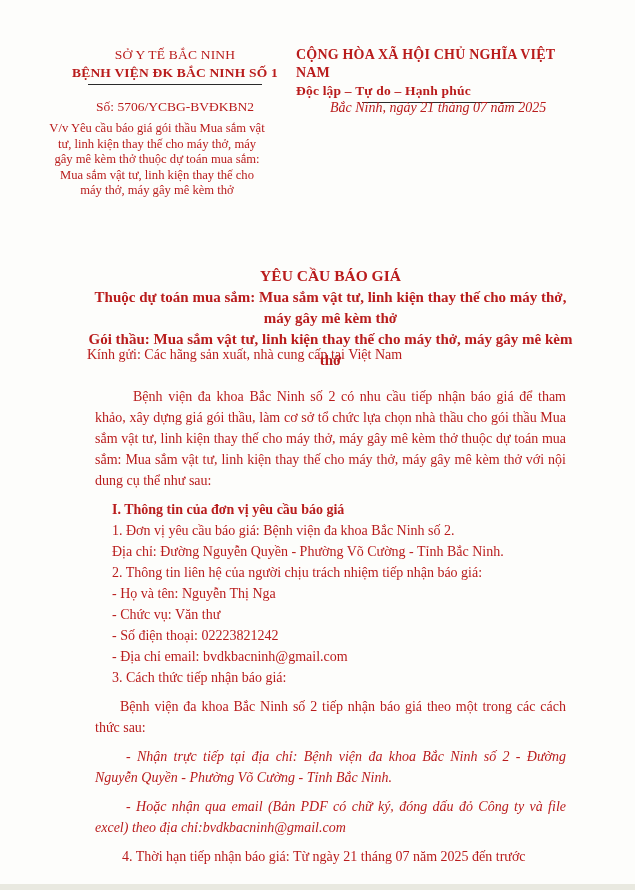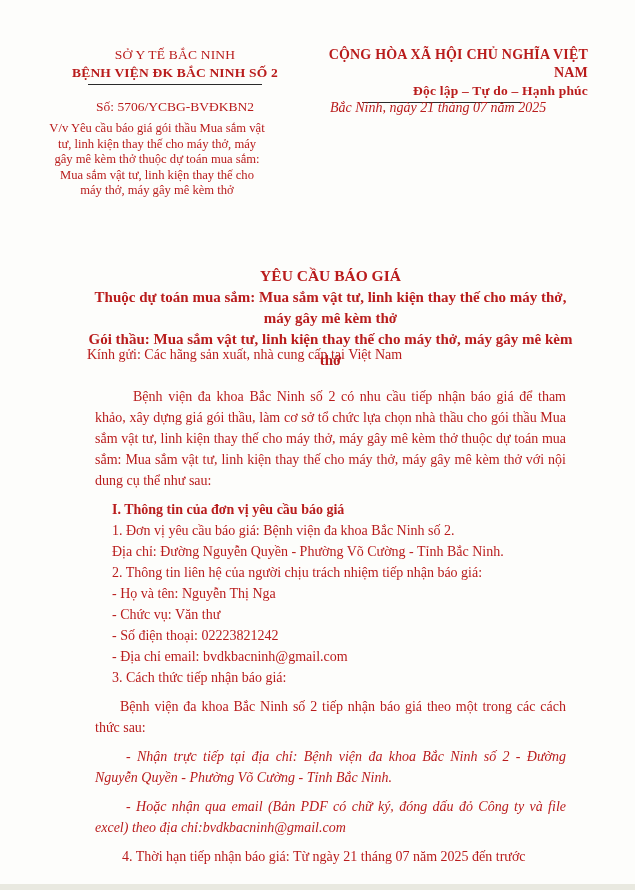--- a/index.html
+++ b/index.html
@@ -10,21 +10,21 @@
     background:#fdfdfb;
     overflow:hidden;
     font-family:"Liberation Serif", serif;
     color:#b91c1c;
     -webkit-font-smoothing:antialiased;
   }
   .abs { position:absolute; }
 
   
   .hdr-left  { left:60px;  top:46px; width:230px; text-align:center; }
-  .hdr-right { left:296px; top:46px; width:292px; text-align:right; }
+  .hdr-right { left:296px; top:46px; width:292px; text-align:left; }
   .hdr-line1 { font-size:13.5px; line-height:18px; letter-spacing:.2px; }
   .hdr-line2 { font-size:13.5px; line-height:18px; font-weight:bold; letter-spacing:.2px; }
   .hdr-right .hdr-line1 { font-weight:bold; font-size:14px; }
   .rule { border:0; border-top:1.4px solid #2a2a2a; margin:2px auto 0 auto; }
   .rule-left  { width:174px; }
   .rule-right { width:160px; }
 
   .doc-number { left:60px; top:99px; width:230px; text-align:center; font-size:13.5px; }
   .date-line  { left:330px; top:100px; width:262px; text-align:left; font-style:italic; font-size:14px; }
 
@@ -52,21 +52,21 @@
 
   .bottom-strip { left:0; bottom:0; width:635px; height:6px; background:#e9e9e0; }
 </style>
 </head>
 <body>
 
 <div class="page">
 
   <div class="abs hdr-left">
     <div class="hdr-line1">SỞ Y TẾ BẮC NINH</div>
-    <div class="hdr-line2">BỆNH VIỆN ĐK BẮC NINH SỐ 2</div>
+    <div class="hdr-line2">BỆNH VIỆN ĐK BẮC NINH SỐ 1</div>
     <hr class="rule rule-left">
   </div>
 
   <div class="abs hdr-right">
     <div class="hdr-line1">CỘNG HÒA XÃ HỘI CHỦ NGHĨA VIỆT NAM</div>
     <div class="hdr-line2">Độc lập – Tự do – Hạnh phúc</div>
     <hr class="rule rule-right">
   </div>
 
   <div class="abs doc-number">Số: 5706/YCBG-BVĐKBN2</div>

